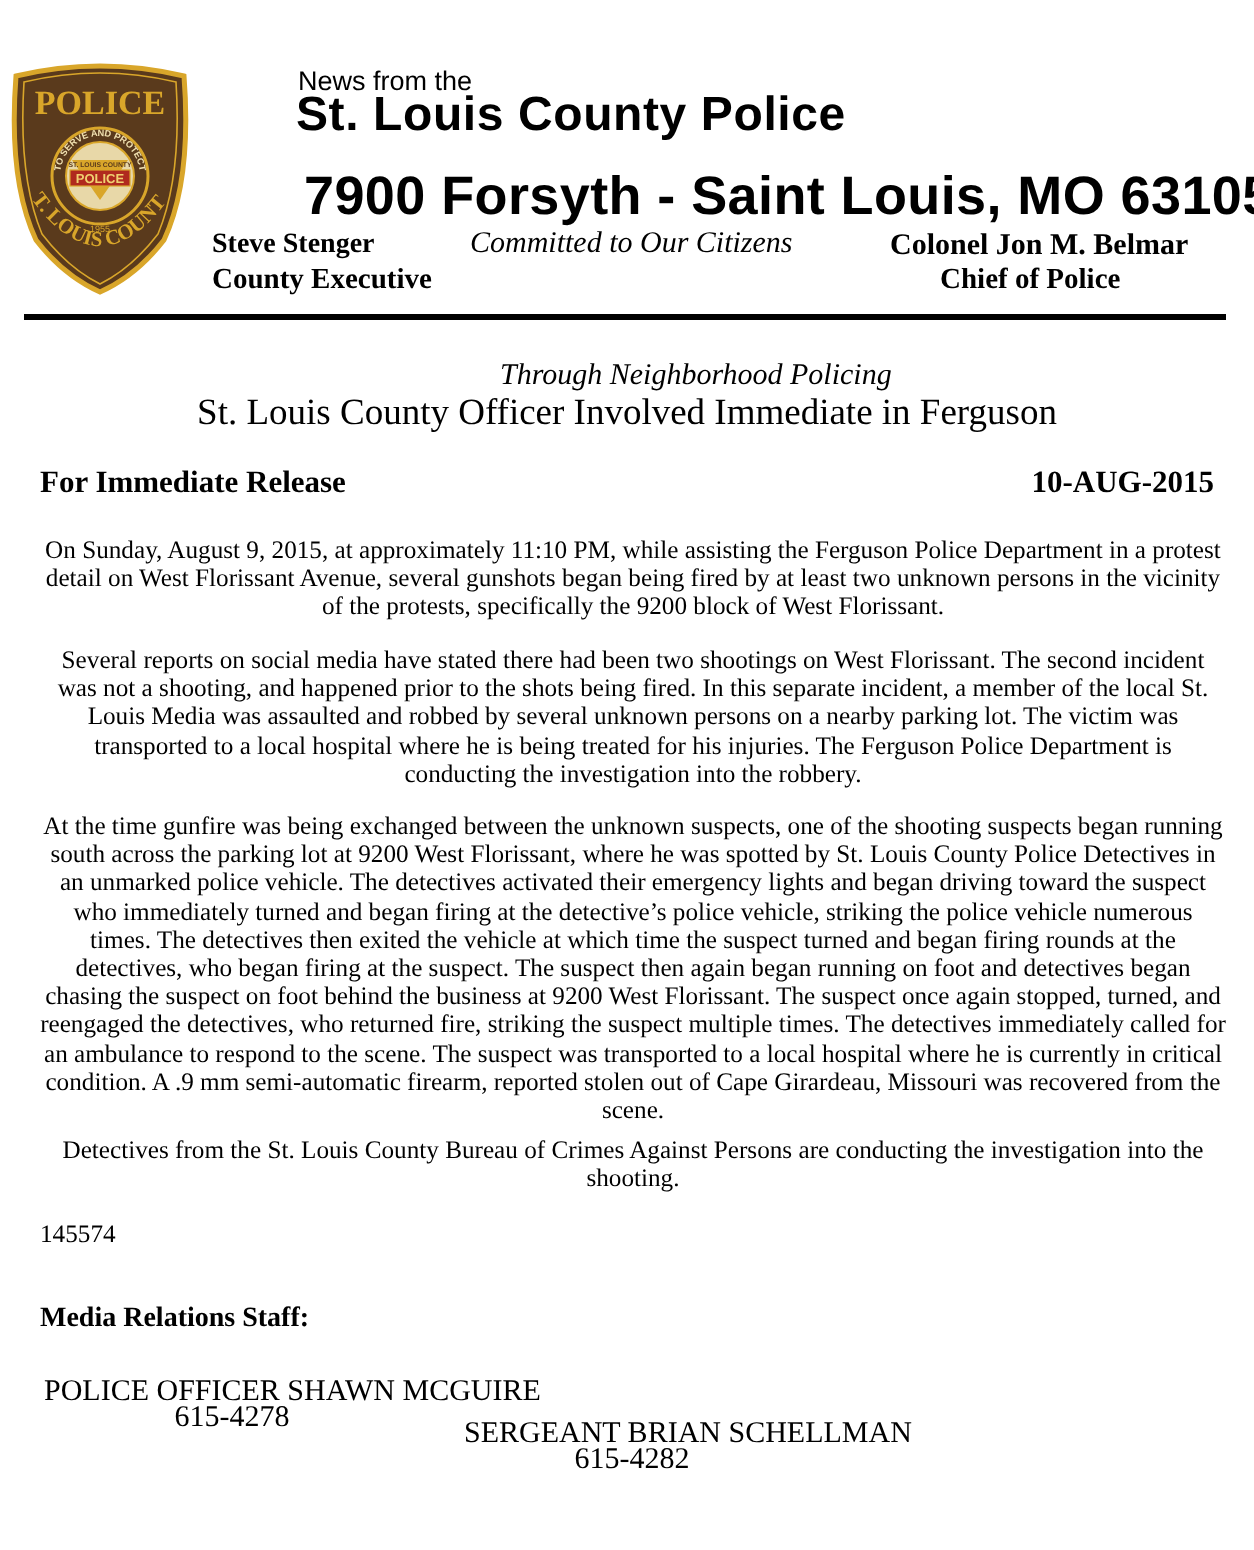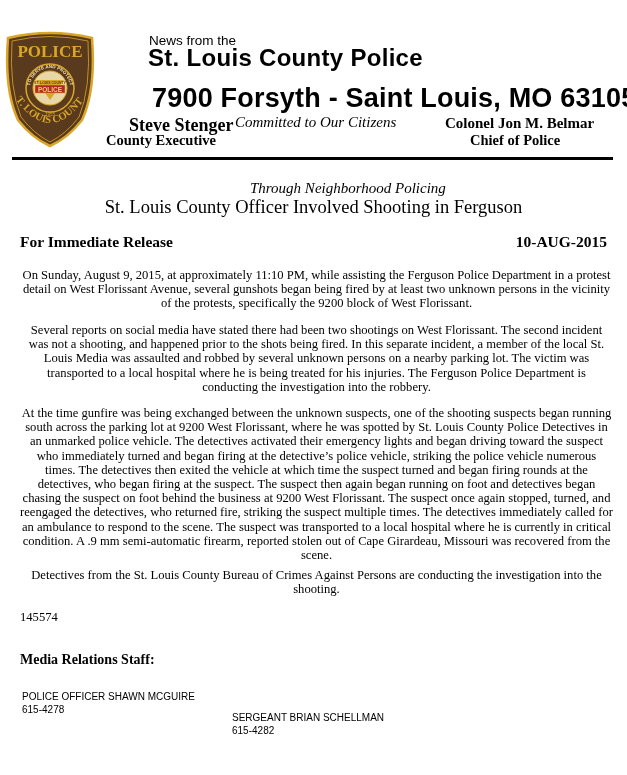--- a/index.html
+++ b/index.html
@@ -6,40 +6,40 @@
   body { width: 627px; height: 775px; position: relative; overflow: hidden; color: #000; }
   .abs { position: absolute; }
   .serif { font-family: "Liberation Serif", "DejaVu Serif", serif; }
   .sans { font-family: "Liberation Sans", "DejaVu Sans", sans-serif; }
 
   
   #badge { left: 2px; top: 30px; width: 96px; height: 118px; }
   #news-from { left: 149px; top: 33px; font-size: 13.5px; }
   #agency-name { left: 148px; top: 44px; font-size: 24px; font-weight: bold; letter-spacing: 0.3px; white-space: nowrap; }
   #agency-address { left: 152px; top: 83px; font-size: 27px; font-weight: bold; white-space: nowrap; letter-spacing: 0.2px; }
-  #exec-name { left: 106px; top: 115px; font-size: 18px; font-weight: bold; margin-left: 23px; }
+  #exec-name { left: 106px; top: 115px; font-size: 14px; font-weight: bold; }
   #exec-title { left: 106px; top: 132px; font-size: 14.5px; font-weight: bold; }
   #motto-1 { left: 235px; top: 114px; font-size: 15px; font-style: italic; white-space: nowrap; }
   #motto-2 { left: 250px; top: 132px; font-size: 15px; font-style: italic; white-space: nowrap; margin-top: 48px; }
   #chief-name { left: 445px; top: 115px; font-size: 15px; font-weight: bold; white-space: nowrap; }
   #chief-title { left: 470px; top: 132px; font-size: 14.5px; font-weight: bold; white-space: nowrap; }
   #header-rule { left: 12px; top: 157px; width: 601px; height: 3px; background: #000; }
 
   
   #headline { left: 0; width: 627px; top: 197px; text-align: center; font-size: 18.5px; }
   #release-label { left: 20px; top: 233px; font-size: 15.5px; font-weight: bold; }
   #release-date { right: 20px; top: 233px; font-size: 15.5px; font-weight: bold; }
   .para { left: 20px; width: 593px; font-size: 12.6px; line-height: 14.2px; text-align: center; }
   #para-1 { top: 268px; }
   #para-2 { top: 323px; }
   #para-3 { top: 406px; }
   #para-4 { top: 568px; }
   #ref-number { left: 20px; top: 610px; font-size: 12.6px; }
   #media-heading { left: 20px; top: 652px; font-size: 14px; font-weight: bold; }
-  .staff { top: 690px; font-size: 10px; line-height: 13px; white-space: nowrap; }
+  .staff { top: 690px; font-size: 15px; text-align: center; line-height: 13px; white-space: nowrap; font-family: Liberation Serif, serif; }
   #staff-1 { left: 22px; width: 188px; }
   #staff-2 { left: 232px; width: 168px; margin-top: 21px; }
 </style>
 </head>
 <body>
 
 <div id="badge" class="abs">
   <svg width="96" height="118" viewBox="0 0 96 118">
     <path d="M6 8 Q48 -2 90 8 Q94 60 80 90 Q66 108 48 116 Q30 108 16 90 Q2 60 6 8 Z" fill="#5a3a1c" stroke="#d9a62a" stroke-width="2.5"></path>
     <path d="M10 11 Q48 2 86 11 Q89 58 77 87 Q64 104 48 112 Q32 104 19 87 Q7 58 10 11 Z" fill="none" stroke="#d9a62a" stroke-width="0.8"></path>
@@ -68,21 +68,21 @@
 
 <div id="exec-name" class="abs serif">Steve Stenger</div>
 <div id="exec-title" class="abs serif">County Executive</div>
 <div id="motto-1" class="abs serif">Committed to Our Citizens</div>
 <div id="motto-2" class="abs serif">Through Neighborhood Policing</div>
 <div id="chief-name" class="abs serif">Colonel Jon M. Belmar</div>
 <div id="chief-title" class="abs serif">Chief of Police</div>
 
 <div id="header-rule" class="abs"></div>
 
-<div id="headline" class="abs serif">St. Louis County Officer Involved Shooting in Ferguson</div>
+<div id="headline" class="abs serif">St. Louis County Officer Involved Immediate in Ferguson</div>
 <div id="release-label" class="abs serif">For Immediate Release</div>
 <div id="release-date" class="abs serif">10-AUG-2015</div>
 
 <div id="para-1" class="abs serif para">On Sunday, August 9, 2015, at approximately 11:10 PM, while assisting the Ferguson Police Department in a protest detail on West Florissant Avenue, several gunshots began being fired by at least two unknown persons in the vicinity of the protests, specifically the 9200 block of West Florissant.</div>
 <div id="para-2" class="abs serif para">Several reports on social media have stated there had been two shootings on West Florissant.  The second incident was not a shooting, and happened prior to the shots being fired. In this separate incident, a member of the local St. Louis Media was assaulted and robbed by several unknown persons on a nearby parking lot.  The victim was transported to a local hospital where he is being treated for his injuries.  The Ferguson Police Department is conducting the investigation into the robbery.</div>
 <div id="para-3" class="abs serif para">At the time gunfire was being exchanged between the unknown suspects, one of the shooting suspects began running south across the parking lot at 9200 West Florissant, where he was spotted by St. Louis County Police Detectives in an unmarked police vehicle.  The detectives activated their emergency lights and began driving toward the suspect who immediately turned and began firing at the detective’s police vehicle, striking the police vehicle numerous times. The detectives then exited the vehicle at which time the suspect turned and began firing rounds at the detectives, who began firing at the suspect.  The suspect then again began running on foot and detectives began chasing the suspect on foot behind the business at 9200 West Florissant.  The suspect once again stopped, turned, and reengaged the detectives, who returned fire, striking the suspect multiple times.  The detectives immediately called for an ambulance to respond to the scene.  The suspect was transported to a local hospital where he is currently in critical condition.  A .9 mm semi-automatic firearm, reported stolen out of Cape Girardeau, Missouri was recovered from the scene.</div>
 <div id="para-4" class="abs serif para">Detectives from the St. Louis County Bureau of Crimes Against Persons are conducting the investigation into the shooting.</div>
 
 <div id="ref-number" class="abs serif">145574</div>
 

